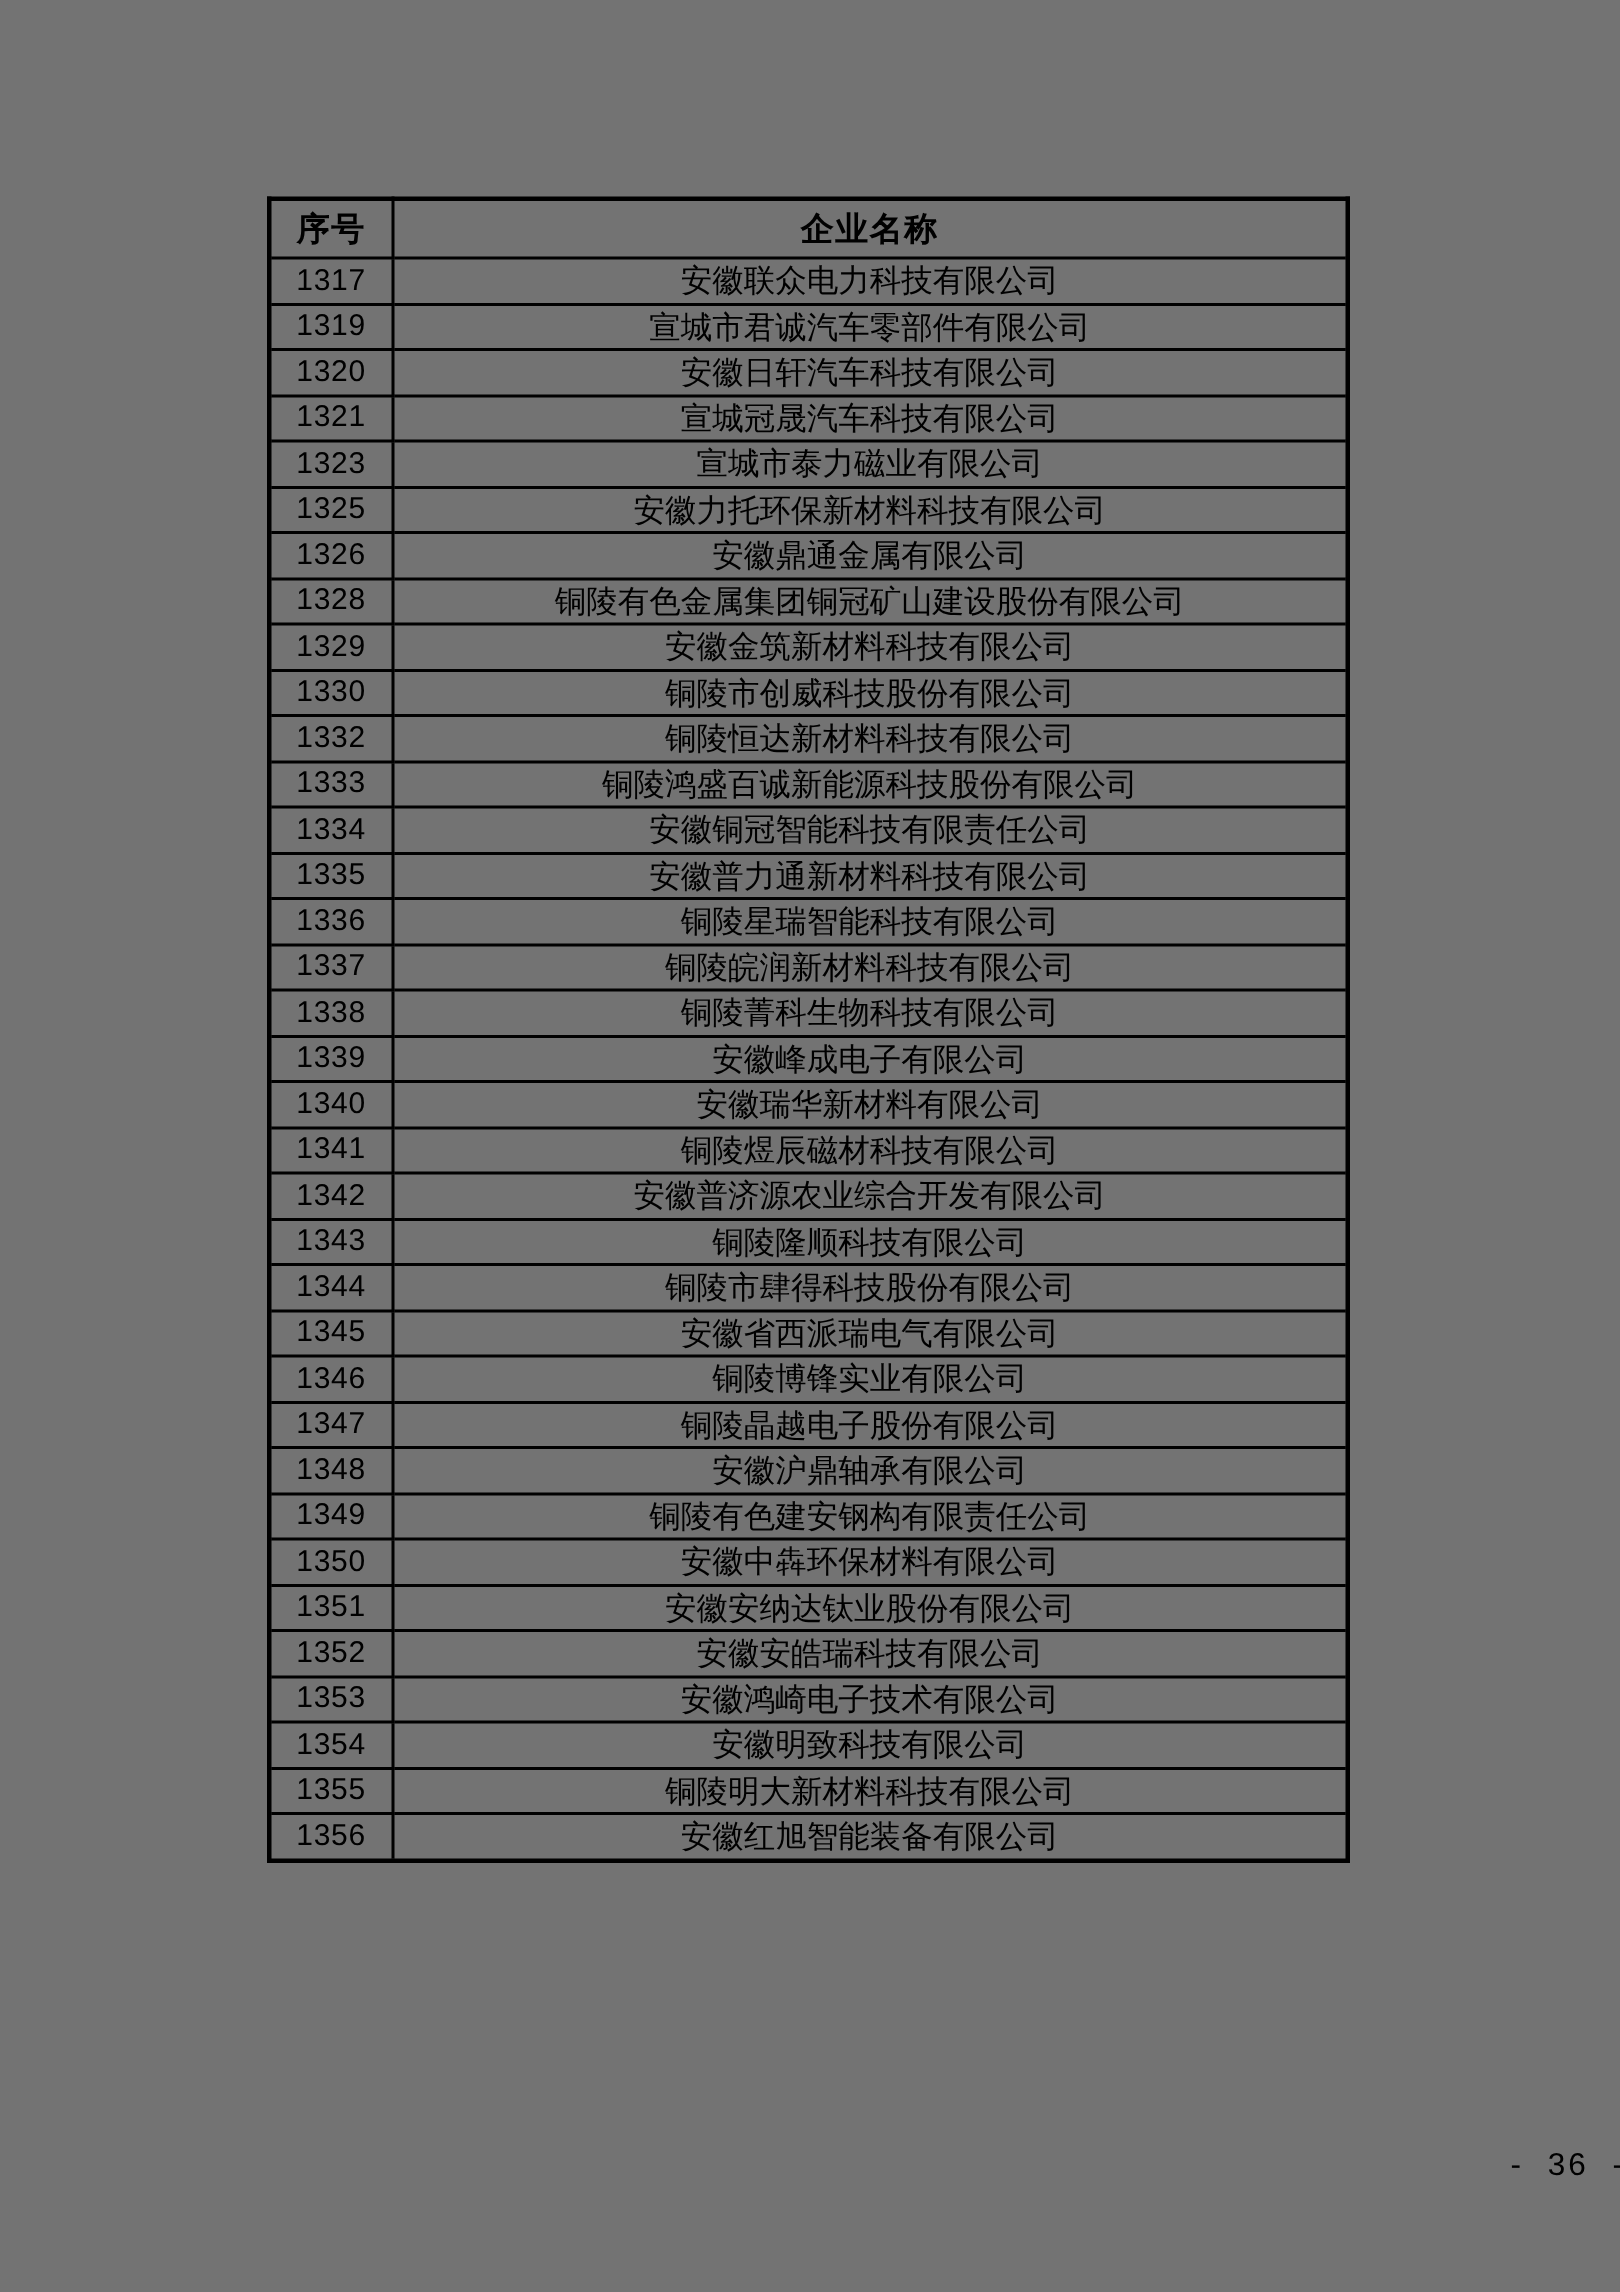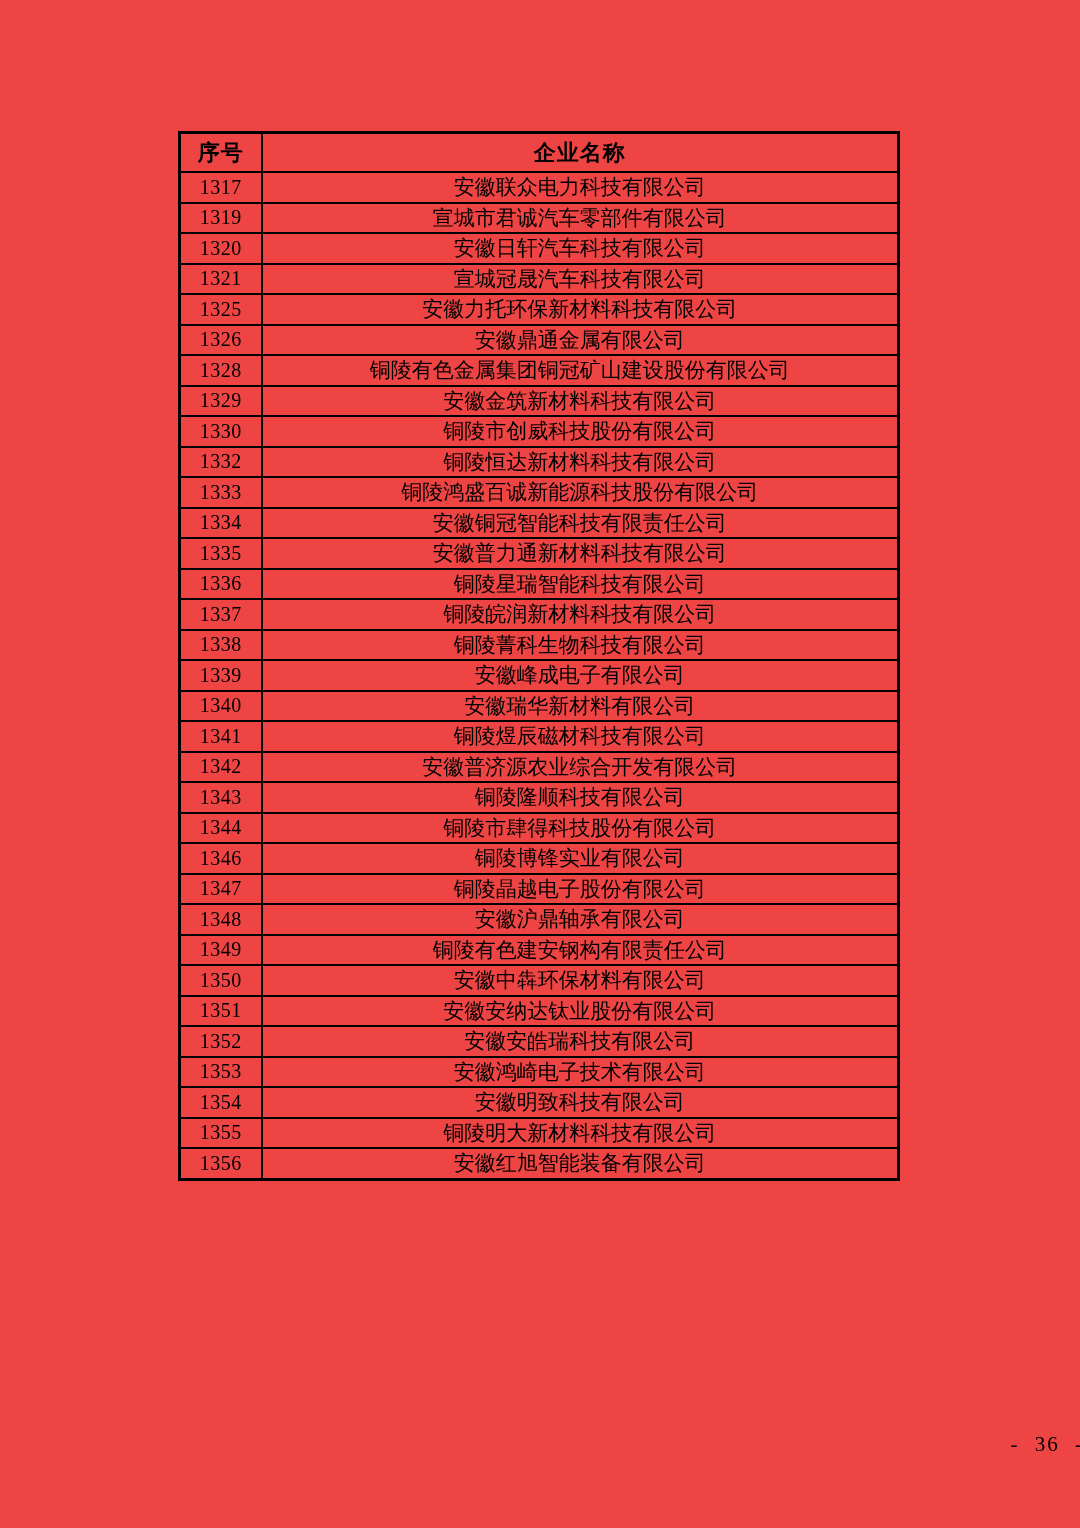--- a/index.html
+++ b/index.html
@@ -4,22 +4,22 @@
 <style>
   html, body {
     margin: 0;
     padding: 0;
     background: #ffffff;
   }
   .page {
     position: relative;
     width: 1080px;
     height: 1528px;
-    background: #ef4444;
-    font-family: Liberation Serif, serif;
+    background: #737373;
+    font-family: Liberation Sans, sans-serif;
     color: #000000;
     overflow: hidden;
   }
   .table-wrap {
     position: absolute;
     left: 178px;
     top: 131px;
     width: 722px;
   }
   table.company-table {
@@ -96,20 +96,24 @@
     <td class="no-cell">1320</td>
     <td class="name-cell">安徽日轩汽车科技有限公司</td>
   </tr>
 
   <tr>
     <td class="no-cell">1321</td>
     <td class="name-cell">宣城冠晟汽车科技有限公司</td>
   </tr>
 
 
+  <tr>
+    <td class="no-cell">1323</td>
+    <td class="name-cell">宣城市泰力磁业有限公司</td>
+  </tr>
 
 
   <tr>
     <td class="no-cell">1325</td>
     <td class="name-cell">安徽力托环保新材料科技有限公司</td>
   </tr>
 
   <tr>
     <td class="no-cell">1326</td>
     <td class="name-cell">安徽鼎通金属有限公司</td>
@@ -190,20 +194,24 @@
   <tr>
     <td class="no-cell">1343</td>
     <td class="name-cell">铜陵隆顺科技有限公司</td>
   </tr>
 
   <tr>
     <td class="no-cell">1344</td>
     <td class="name-cell">铜陵市肆得科技股份有限公司</td>
   </tr>
 
+  <tr>
+    <td class="no-cell">1345</td>
+    <td class="name-cell">安徽省西派瑞电气有限公司</td>
+  </tr>
 
   <tr>
     <td class="no-cell">1346</td>
     <td class="name-cell">铜陵博锋实业有限公司</td>
   </tr>
 
   <tr>
     <td class="no-cell">1347</td>
     <td class="name-cell">铜陵晶越电子股份有限公司</td>
   </tr>

